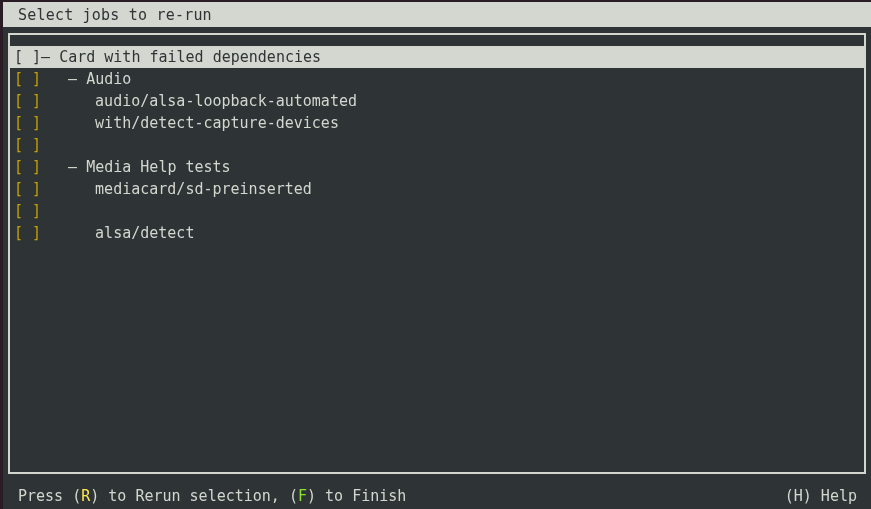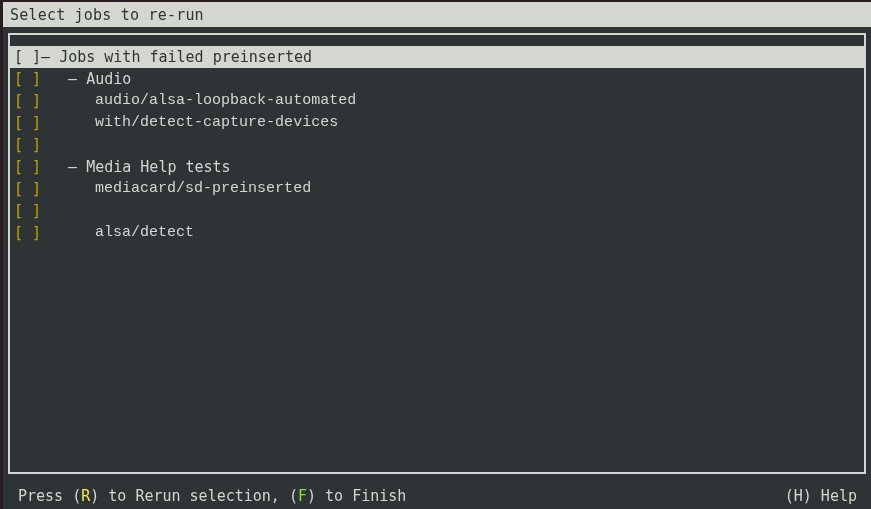--- a/index.html
+++ b/index.html
@@ -42,21 +42,21 @@
   
   .titlebar {
     position: absolute;
     left: 3px; top: 2px;
     width: 868px; height: 25px;
     background: #d3d7cf;
     color: #2e3436;
     display: flex;
     align-items: center;
     box-sizing: border-box;
-    padding-left: 7px;
+    padding-left: 15px;
     letter-spacing: 0.2px;
   }
   .titlebar .title-text {
     font-size: 15px;
     color: #2e3436;
     white-space: pre;
   }
 
   
   .panel {
@@ -100,21 +100,21 @@
     color: #2e3436;
   }
   .job-label {
     white-space: pre;
     flex: 0 0 auto;
   }
 
   
   .ind-0 { padding-left: 0px; }
   .ind-1 { padding-left: 27px; }
-  .ind-2 { padding-left: 54px; font-family: Liberation Mono, monospace; }
+  .ind-2 { padding-left: 54px; }
 
   
   .statusbar {
     position: absolute;
     left: 3px; top: 482px;
     width: 868px; height: 27px;
     background: #2e3436;
     color: #d3d7cf;
     display: flex;
     align-items: center;
@@ -140,21 +140,21 @@
 
   <div class="edge-top"></div>
   <div class="edge-left"></div>
 
   <div class="titlebar">
     <span class="title-text">Select jobs to re-run</span>
   </div>
 
   <div class="panel">
     <div class="joblist" id="joblist">
-        <div class="job-row selected"><span class="checkbox">[ ]</span><span class="job-label ind-0">– Jobs with failed preinserted</span></div>
+        <div class="job-row selected"><span class="checkbox">[ ]</span><span class="job-label ind-0">– Card with failed dependencies</span></div>
         <div class="job-row"><span class="checkbox">[ ]</span><span class="job-label ind-1">– Audio</span></div>
         <div class="job-row"><span class="checkbox">[ ]</span><span class="job-label ind-2">audio/alsa-loopback-automated</span></div>
         <div class="job-row"><span class="checkbox">[ ]</span><span class="job-label ind-2">with/detect-capture-devices</span></div>
         <div class="job-row"><span class="checkbox">[ ]</span></div>
         <div class="job-row"><span class="checkbox">[ ]</span><span class="job-label ind-1">– Media Help tests</span></div>
         <div class="job-row"><span class="checkbox">[ ]</span><span class="job-label ind-2">mediacard/sd-preinserted</span></div>
         <div class="job-row"><span class="checkbox">[ ]</span></div>
         <div class="job-row"><span class="checkbox">[ ]</span><span class="job-label ind-2">alsa/detect</span></div>
       </div>
   </div>

